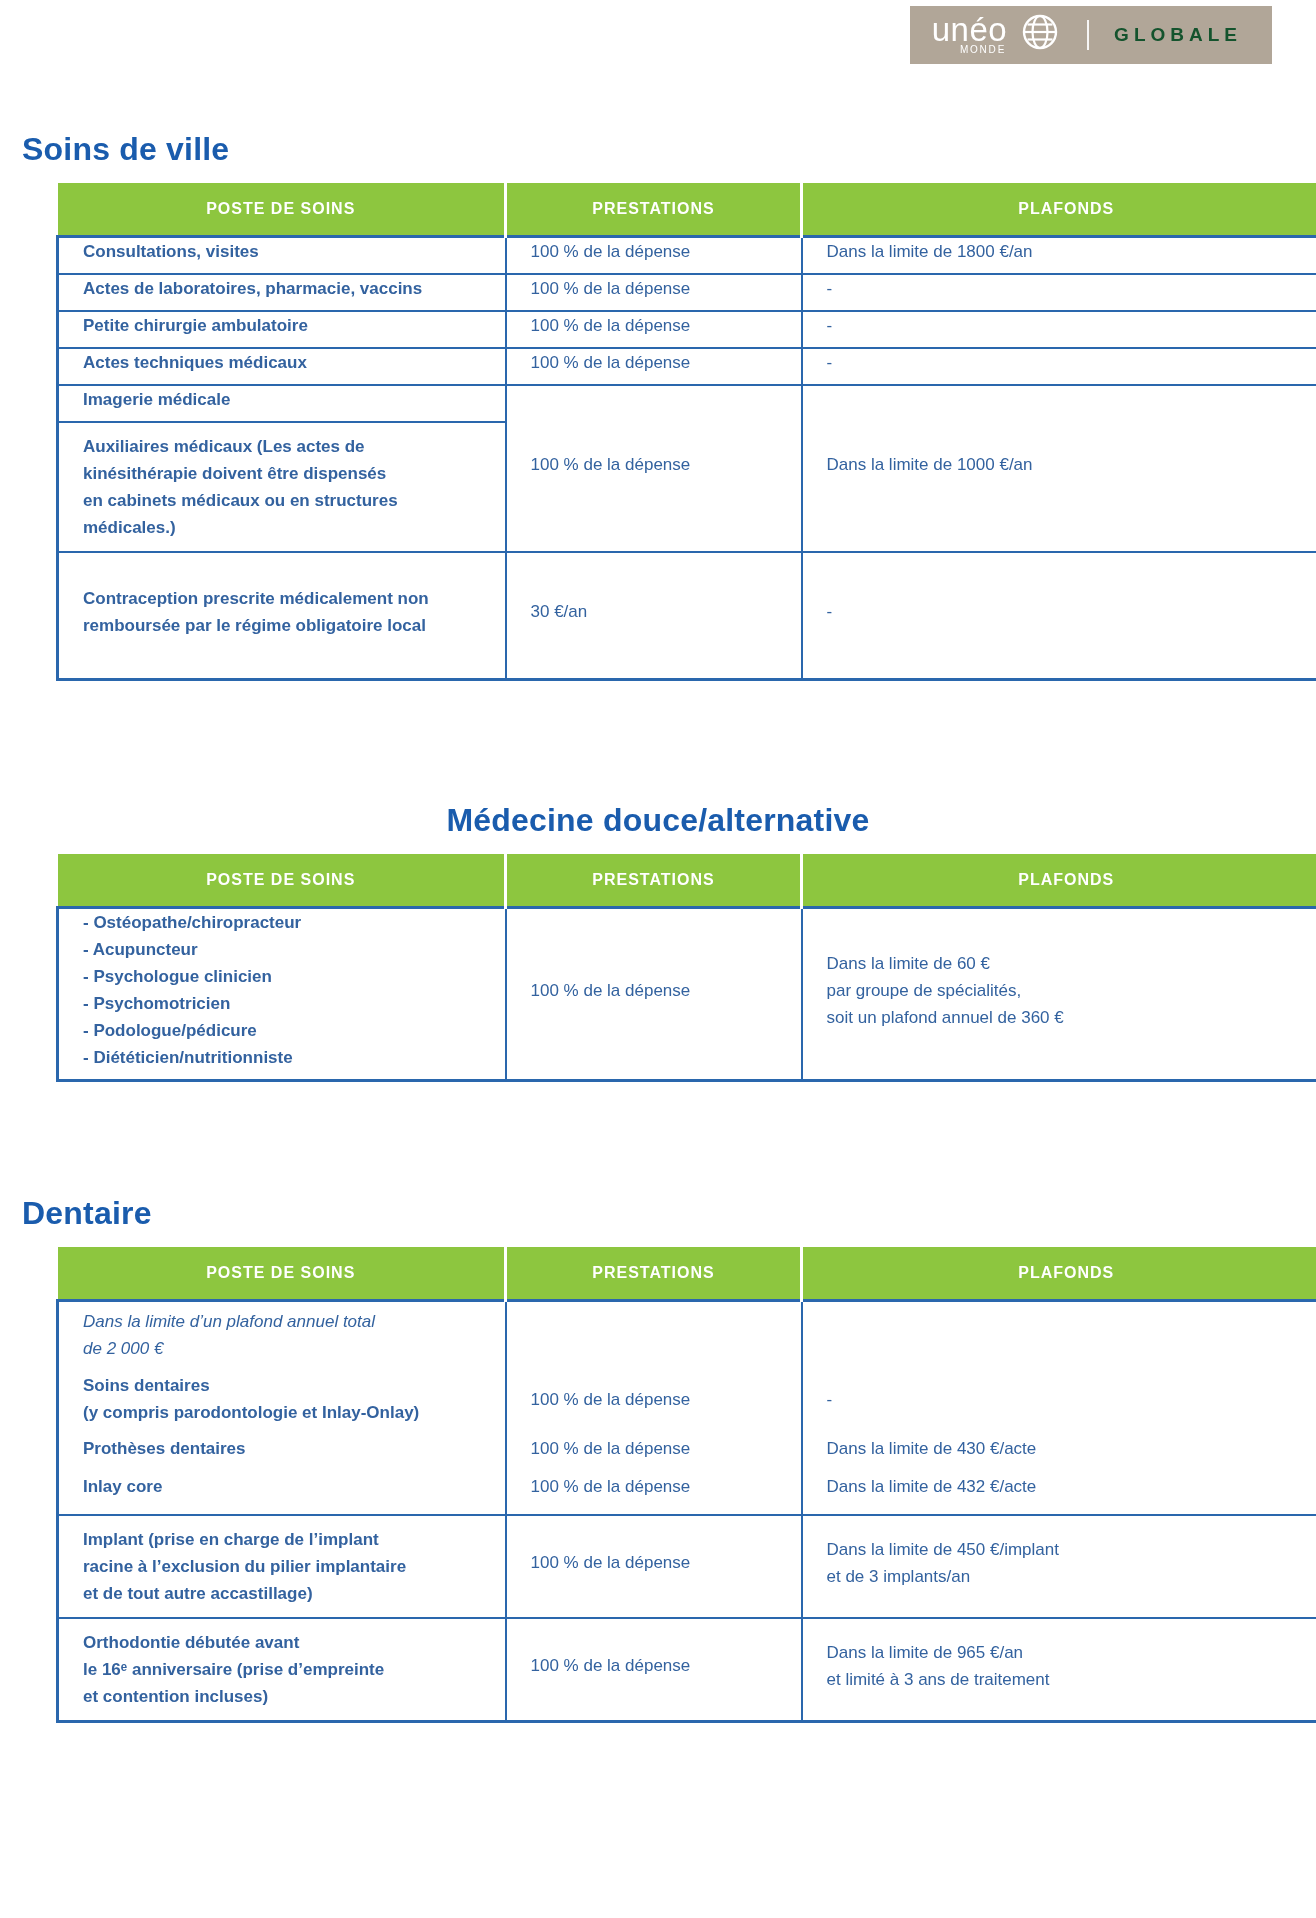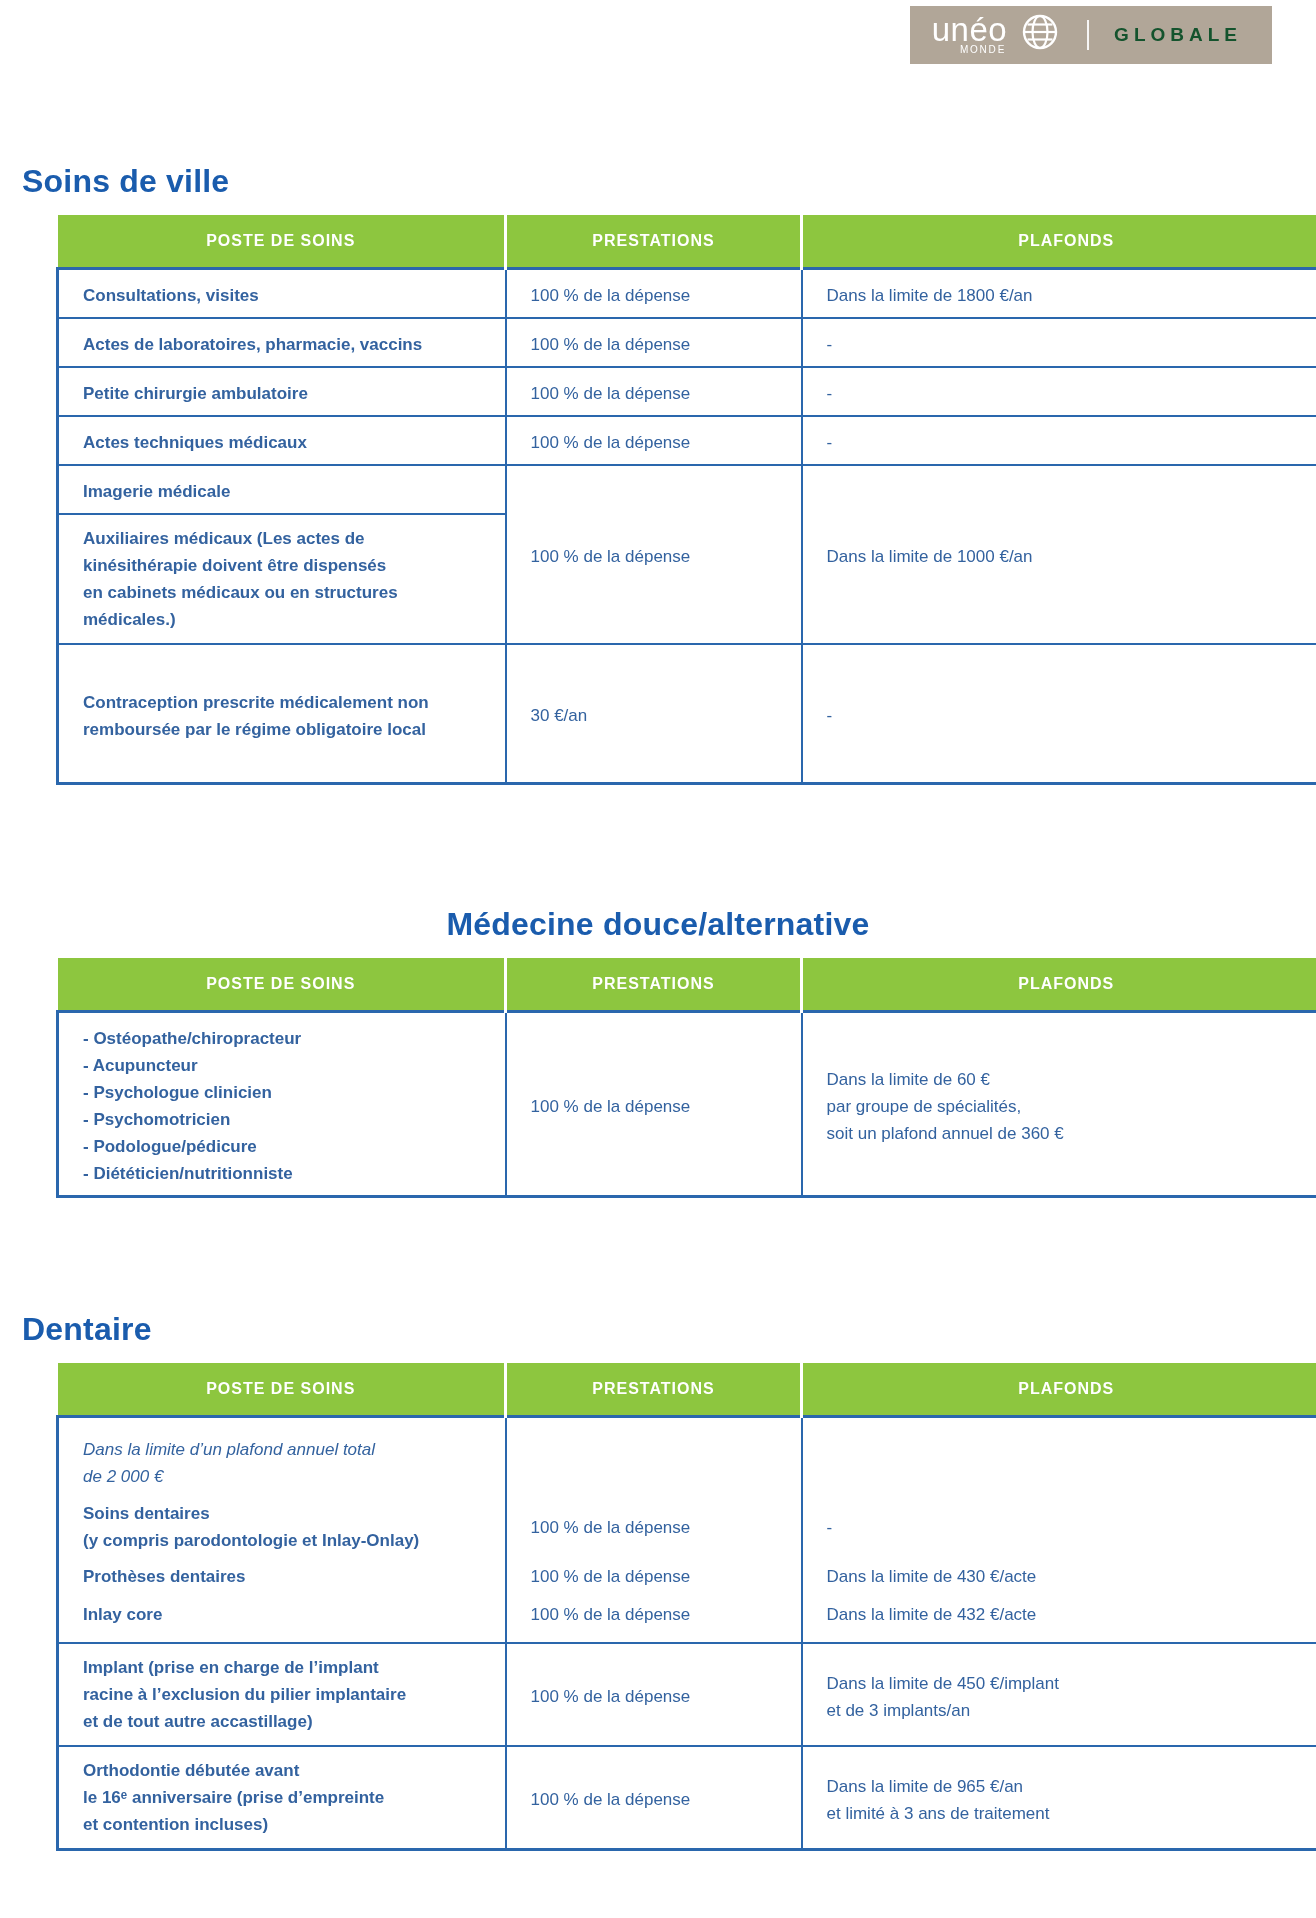--- a/index.html
+++ b/index.html
@@ -69,21 +69,21 @@
 
   
   .section-title {
     color: #1a5cad;
     font-size: 32px;
     font-weight: 700;
     line-height: 38px;
     margin: 0 0 15px 0;
     letter-spacing: 0.2px;
   }
-  .mt-first  { margin-top: 98px; }
+  .mt-first  { margin-top: 66px; }
   .mt-second { margin-top: 120px; text-align: center; }
   .mt-third  { margin-top: 112px; }
 
   
   table.benefits {
     border-collapse: collapse;
     table-layout: fixed;
     width: 1272px;
     margin-left: 34px;
   }
@@ -104,21 +104,21 @@
     border-left: 3px solid #ffffff;
   }
   table.benefits th:first-child { border-left: none; }
 
   table.benefits tbody { border: 3px solid #2a67ad; }
   table.benefits td {
     border: 2px solid #2a67ad;
     color: #33629f;
     font-size: 17px;
     line-height: 27px;
-    padding: 12px 12px 8px 24px;
+    padding: 0 12px 8px 24px;
     vertical-align: middle;
     text-align: left;
   }
   table.benefits td.b { font-weight: 700; }
   table.benefits td.multi { padding-top: 10px; padding-bottom: 10px; }
   tr.tall > td { height: 117px; }
 
   .ln { display: block; }
   .intro .ln {
     font-style: italic;

